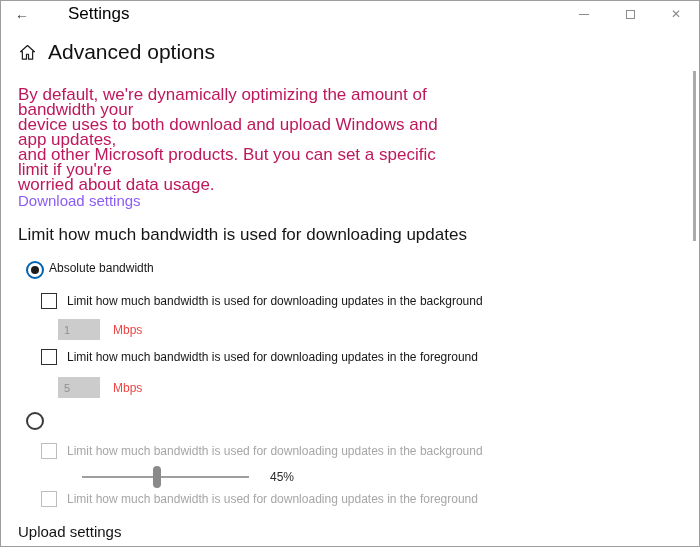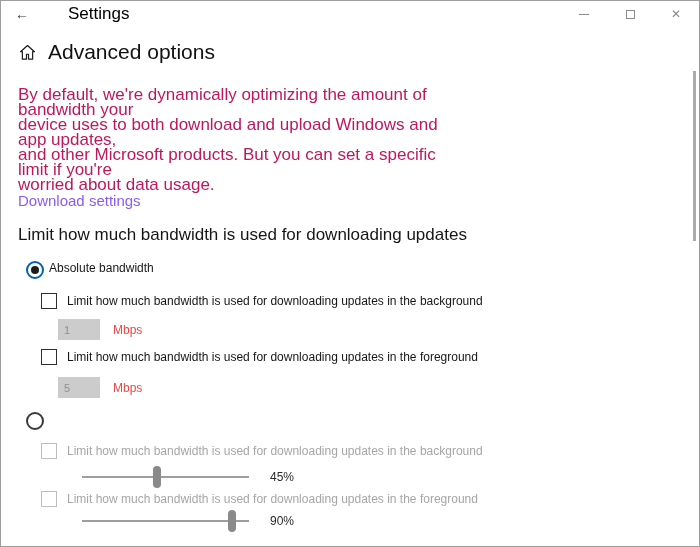--- a/index.html
+++ b/index.html
@@ -143,26 +143,20 @@
         <div class="slider-track">
           <div class="slider-thumb" style="left: 45%;"></div>
         </div>
         <span class="percent-label">45%</span>
       </div>
 
       <div class="check-row mt3">
         <span class="checkbox disabled"></span>
         <span class="check-label disabled">Limit how much bandwidth is used for downloading updates in the foreground</span>
       </div>
-      <div class="slider-row mt3">
-        <div class="slider-track">
-          <div class="slider-thumb" style="left: 90%;"></div>
-        </div>
-        <span class="percent-label">90%</span>
-      </div>
     </div>
 
     <div class="upload-heading">Upload settings</div>
 
   </div>
 
   <div class="scrollbar-thumb"></div>
 </div>
 
 </body></html>

